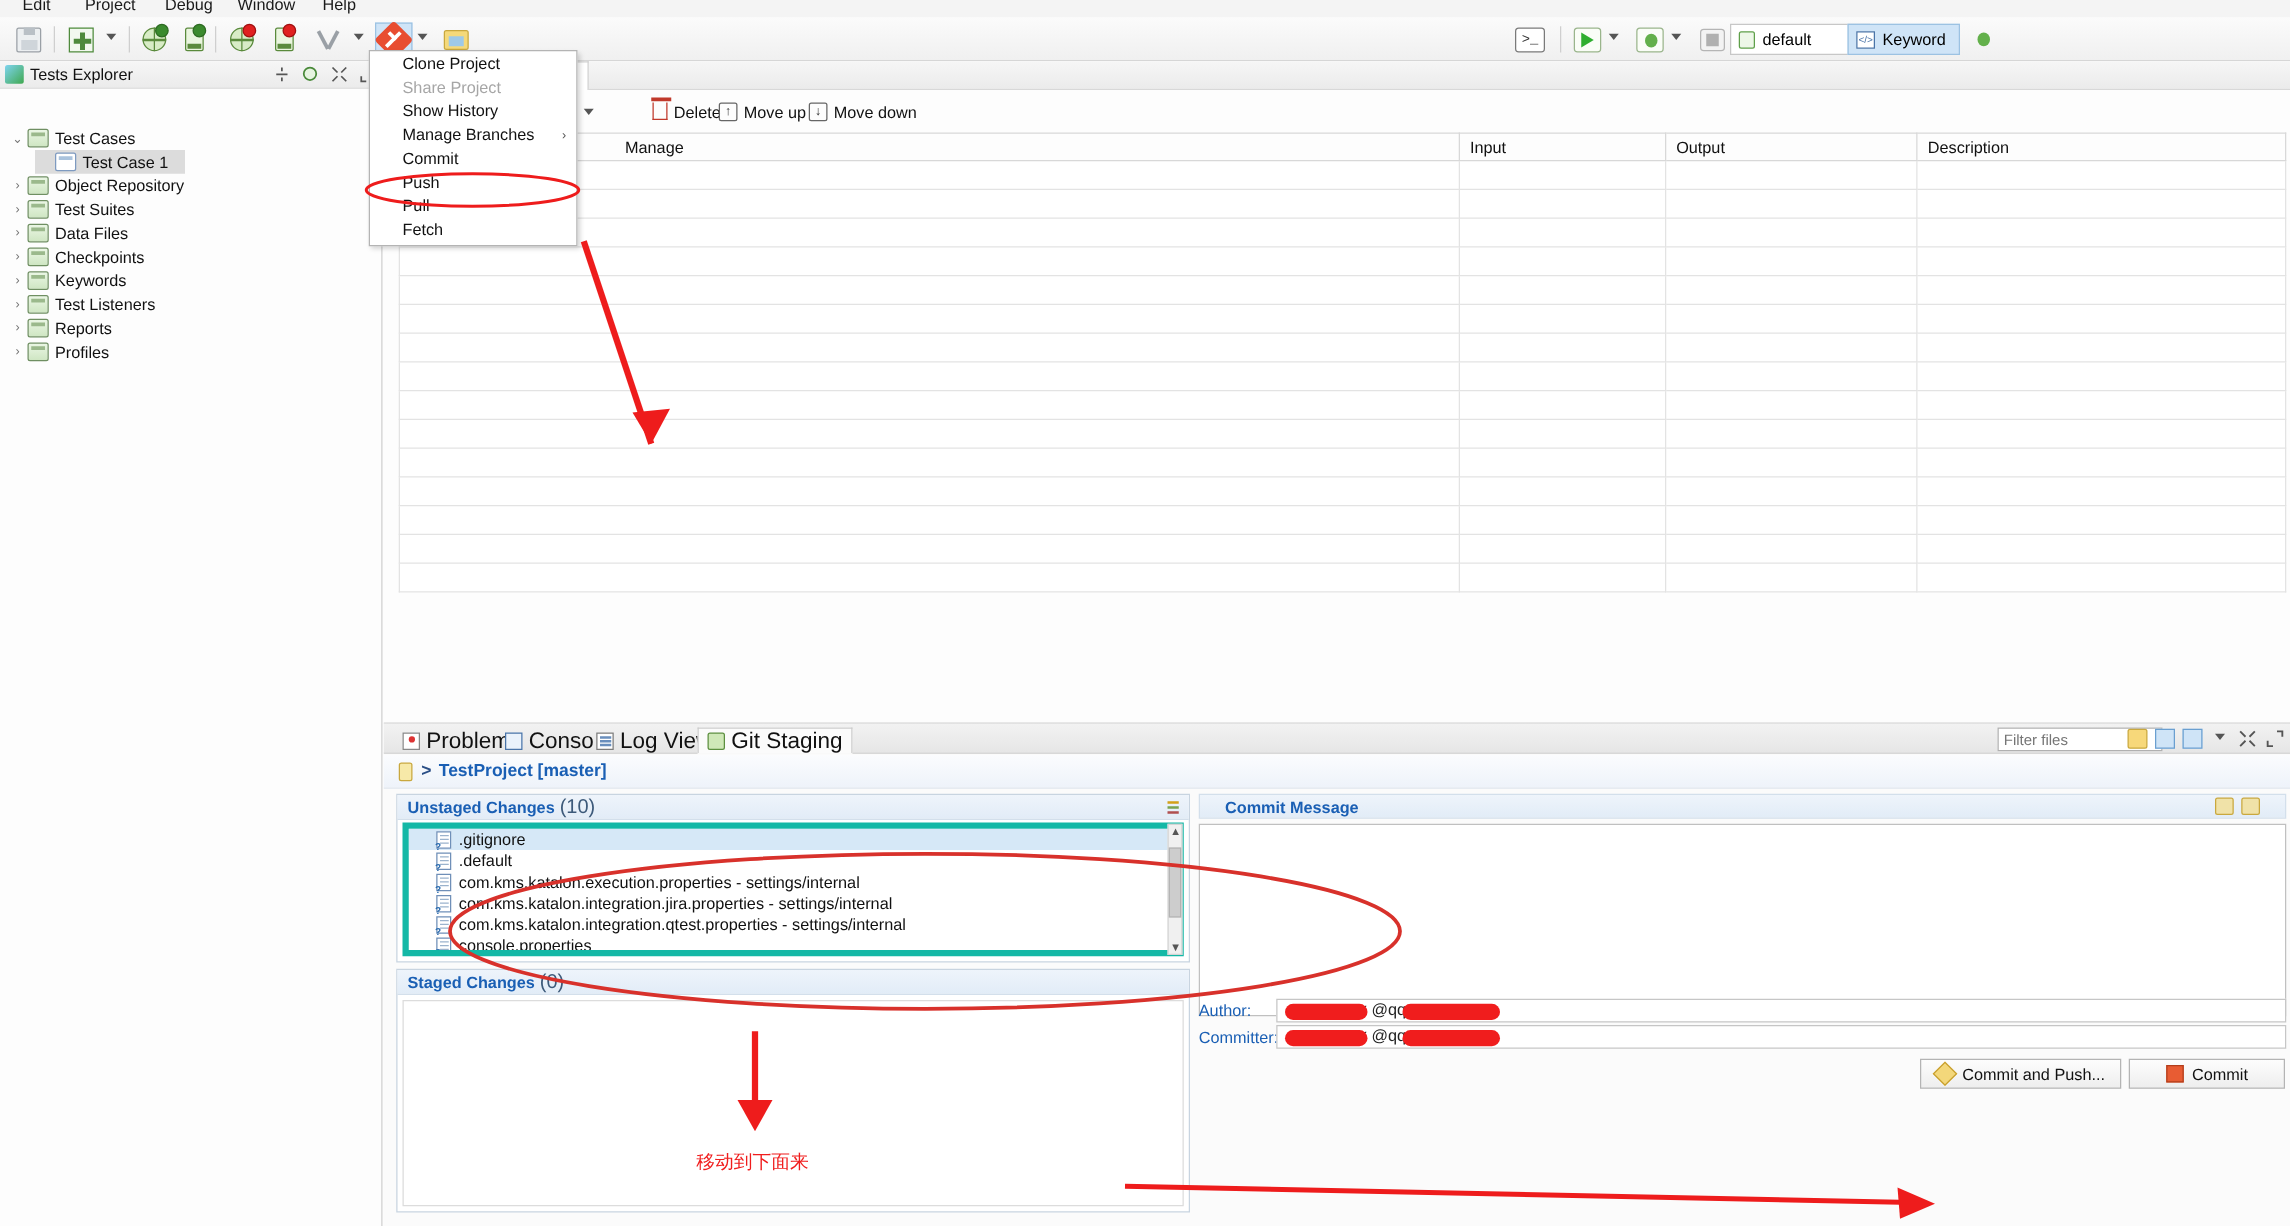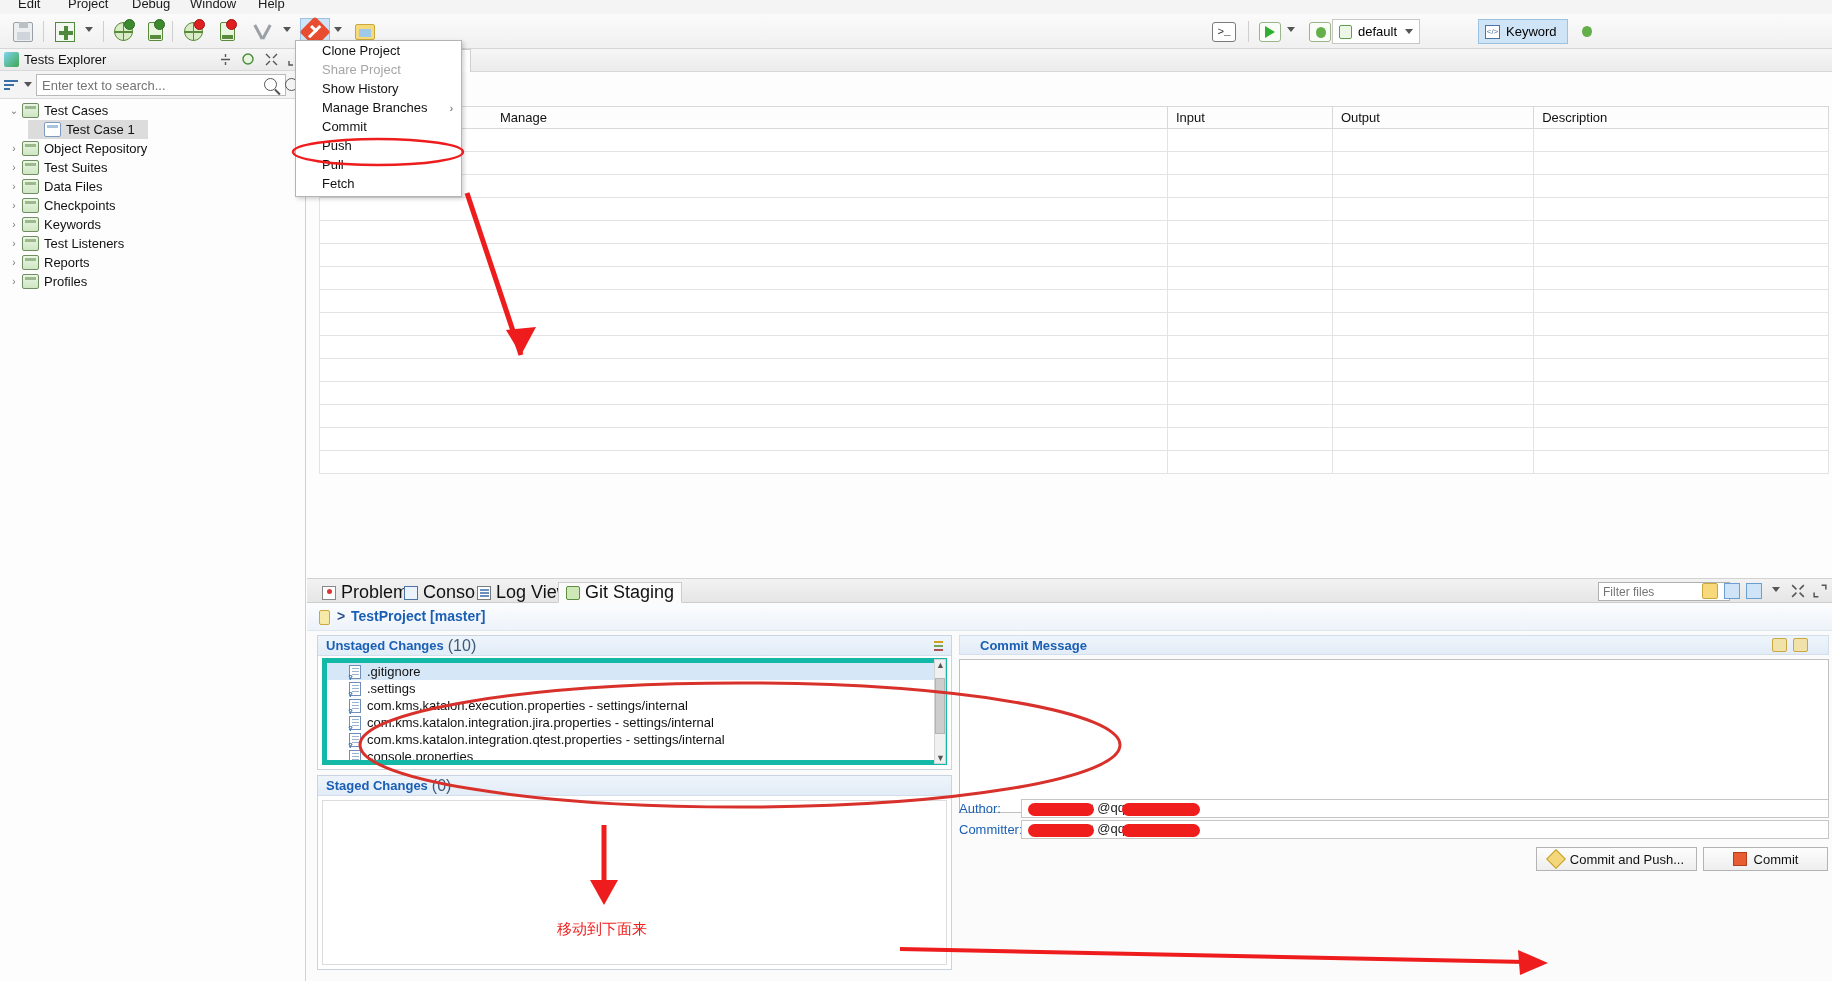--- a/index.html
+++ b/index.html
@@ -292,21 +292,21 @@
         <div class="icon-bug"></div>
       </div>
     <div class="tb-caret" style="left:1337px">
         <div class="caret-d"></div>
       </div>
     <div class="tb-item" style="left:1355px">
         <div class="icon-stop">
           <i></i>
         </div>
       </div>
-    <div class="profile-box" style="left:1332px;width:88px">
+    <div class="profile-box" style="left:1384px;width:112px">
       <span class="profile-ico"></span>
       <span>default</span>
       <span style="margin-left:auto">
           <i class="caret-d" style="display:block"></i>
         </span>
     </div>
     <div class="kw-box" style="left:1478px;width:90px">
       <span class="kw-ico">&lt;/&gt;</span>
       <span>Keyword</span>
     </div>
@@ -331,33 +331,20 @@
         <div class="hi">
           <svg width="15" height="15" viewBox="0 0 15 15">
               <path d="M2 2l4 4M13 2l-4 4M2 13l4-4M13 13l-4-4" stroke="#555" fill="none" stroke-width="1.4"></path>
             </svg></div>
         <div class="hi">
           <svg width="15" height="15" viewBox="0 0 15 15">
               <path d="M9 2h4v4M6 13H2V9" stroke="#555" fill="none" stroke-width="1.4"></path>
             </svg></div>
       </div>
     </div>
-    <div class="lp-searchrow">
-      <div class="lp-filter">
-          <span class="f1"></span>
-          <span class="f2"></span>
-          <span class="f3"></span>
-        </div>
-      <div class="lp-fcaret">
-          <div class="caret-d"></div>
-        </div>
-      <input class="search-input" placeholder="Enter text to search..." style="">
-      <div class="search-ico"></div>
-      <div class="search-ico2"></div>
-    </div>
     <div class="tree" id="tree">
         <div class="tnode" style="padding-left: 6px;">
           <span class="tarrow">⌄</span>
           <span class="tico folder"></span>
           <span class="tlabel">Test Cases</span>
         </div>
         <div class="tnode sel" style="padding-left: 0px; width: 120px; margin-left: 28px;">
           <span class="tarrow"></span>
           <span class="tico doc"></span>
           <span class="tlabel">Test Case 1</span>
@@ -407,20 +394,40 @@
 
   <div class="editor">
     <div class="tabbar">
       <div class="etab">
         <span class="ticon"></span>
         <span>Case 1</span>
         <span class="x">✖</span>
       </div>
     </div>
 
+    <div class="ctoolbar">
+      <div class="ct-item" style="left:120px">
+        <span>words</span>
+        <span>
+            <i class="caret-d" style="display:block"></i>
+          </span>
+      </div>
+      <div class="ct-item" style="left:215px">
+        <span class="trash"></span>
+        <span>Delete</span>
+      </div>
+      <div class="ct-item" style="left:268px">
+        <span class="arrbox">↑</span>
+        <span>Move up</span>
+      </div>
+      <div class="ct-item" style="left:340px">
+        <span class="arrbox">↓</span>
+        <span>Move down</span>
+      </div>
+    </div>
 
     <table class="grid">
       <thead>
           <tr id="grid-head">
             <th style="padding-left: 180px;">Manage</th>
             <th>Input</th>
             <th>Output</th>
             <th>Description</th>
           </tr>
         </thead>
@@ -596,21 +603,21 @@
             <i class="l3"></i>
           </span>
       </div>
       <div class="filelist" id="unstaged-list">
           <div class="frow sel">
             <span class="fico"></span>
             <span>.gitignore</span>
           </div>
           <div class="frow">
             <span class="fico"></span>
-            <span>.settings</span>
+            <span>.default</span>
           </div>
           <div class="frow">
             <span class="fico"></span>
             <span>com.kms.katalon.execution.properties - settings/internal</span>
           </div>
           <div class="frow">
             <span class="fico"></span>
             <span>com.kms.katalon.integration.jira.properties - settings/internal</span>
           </div>
           <div class="frow">

